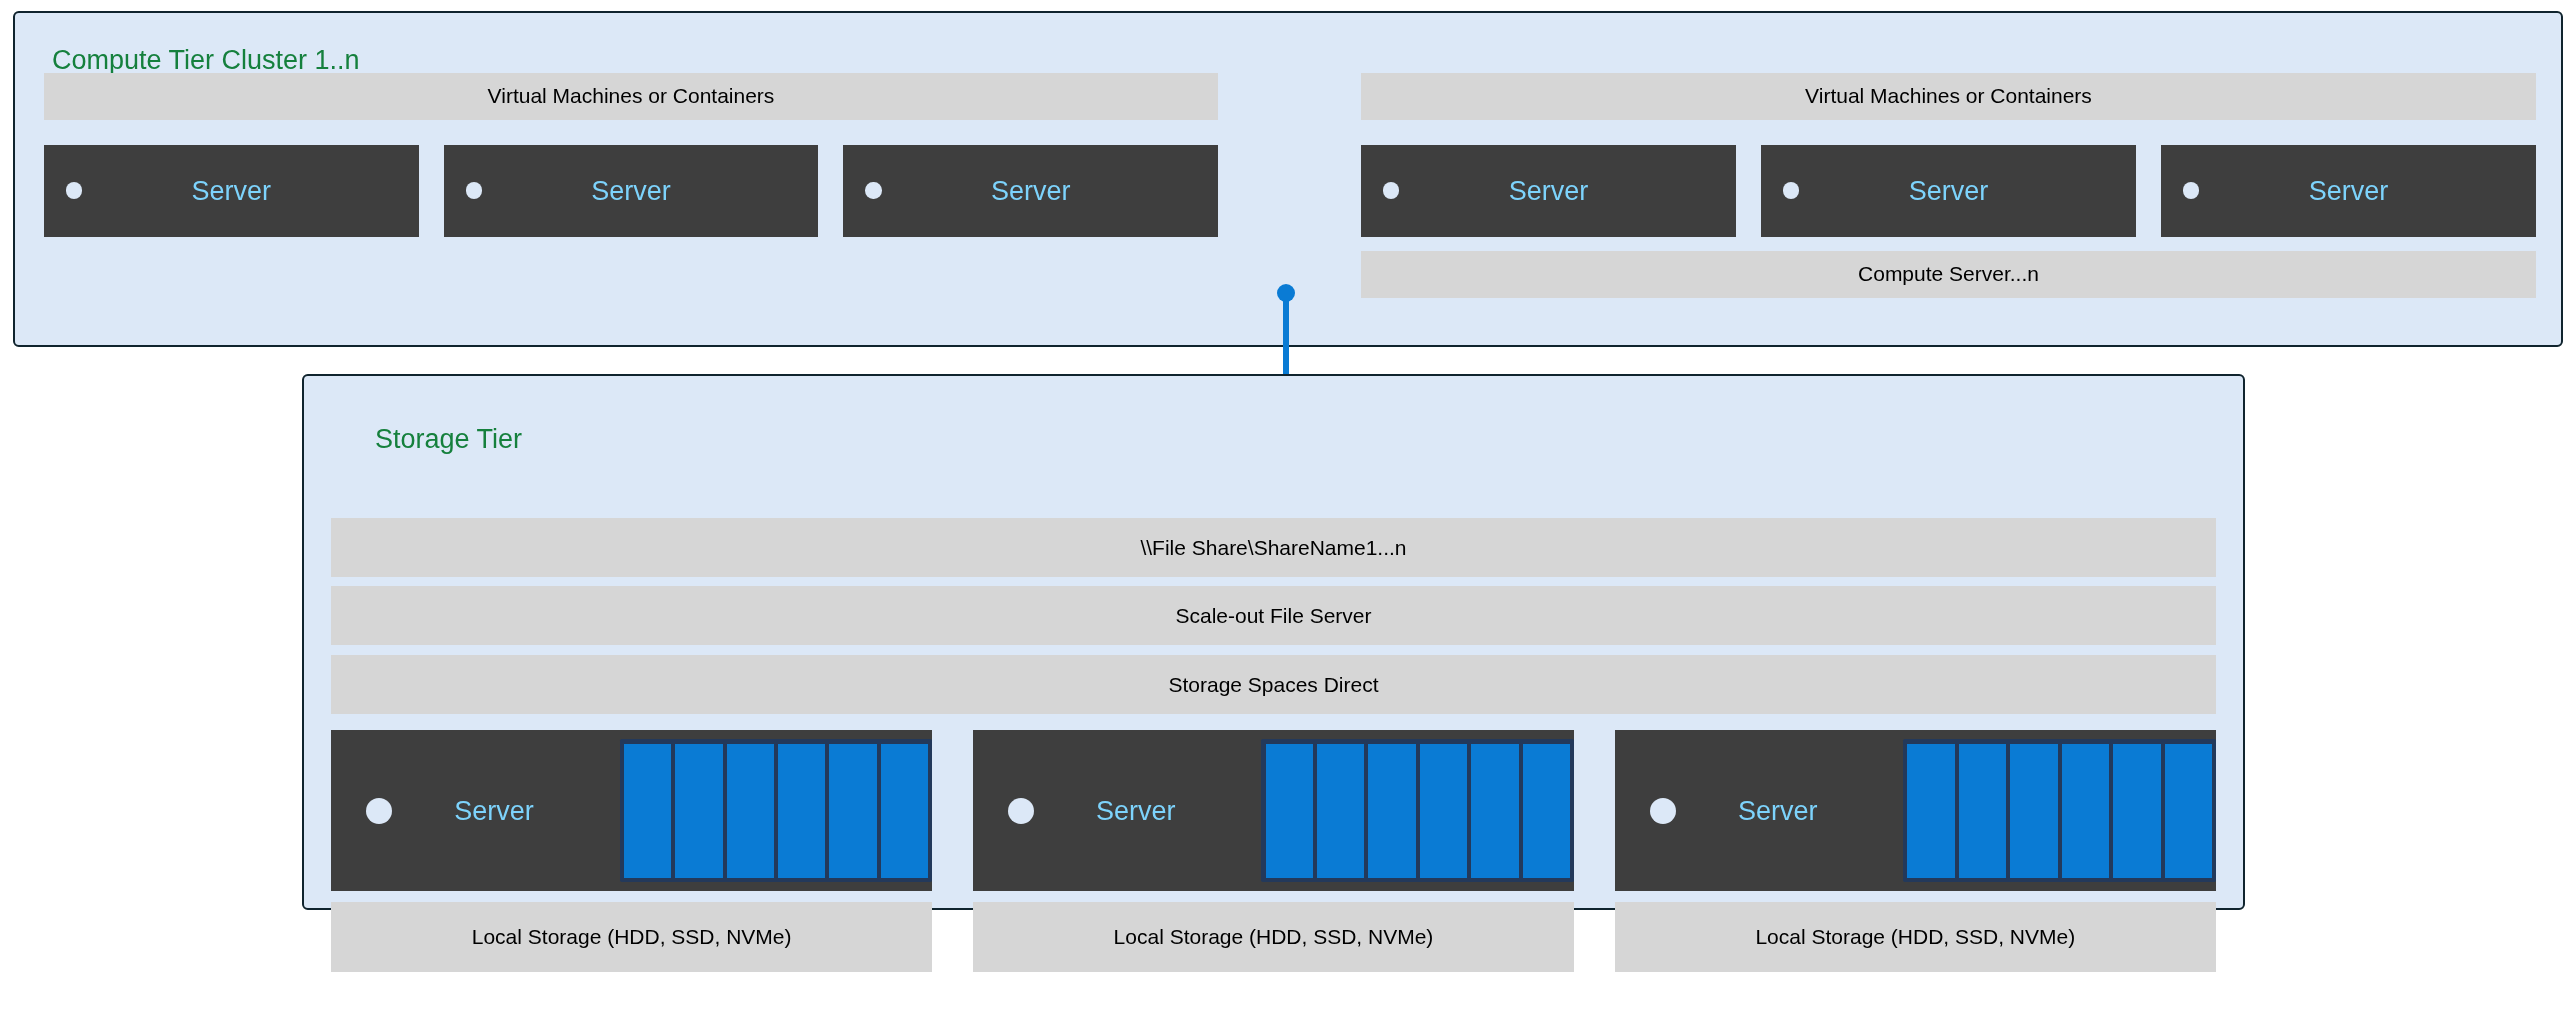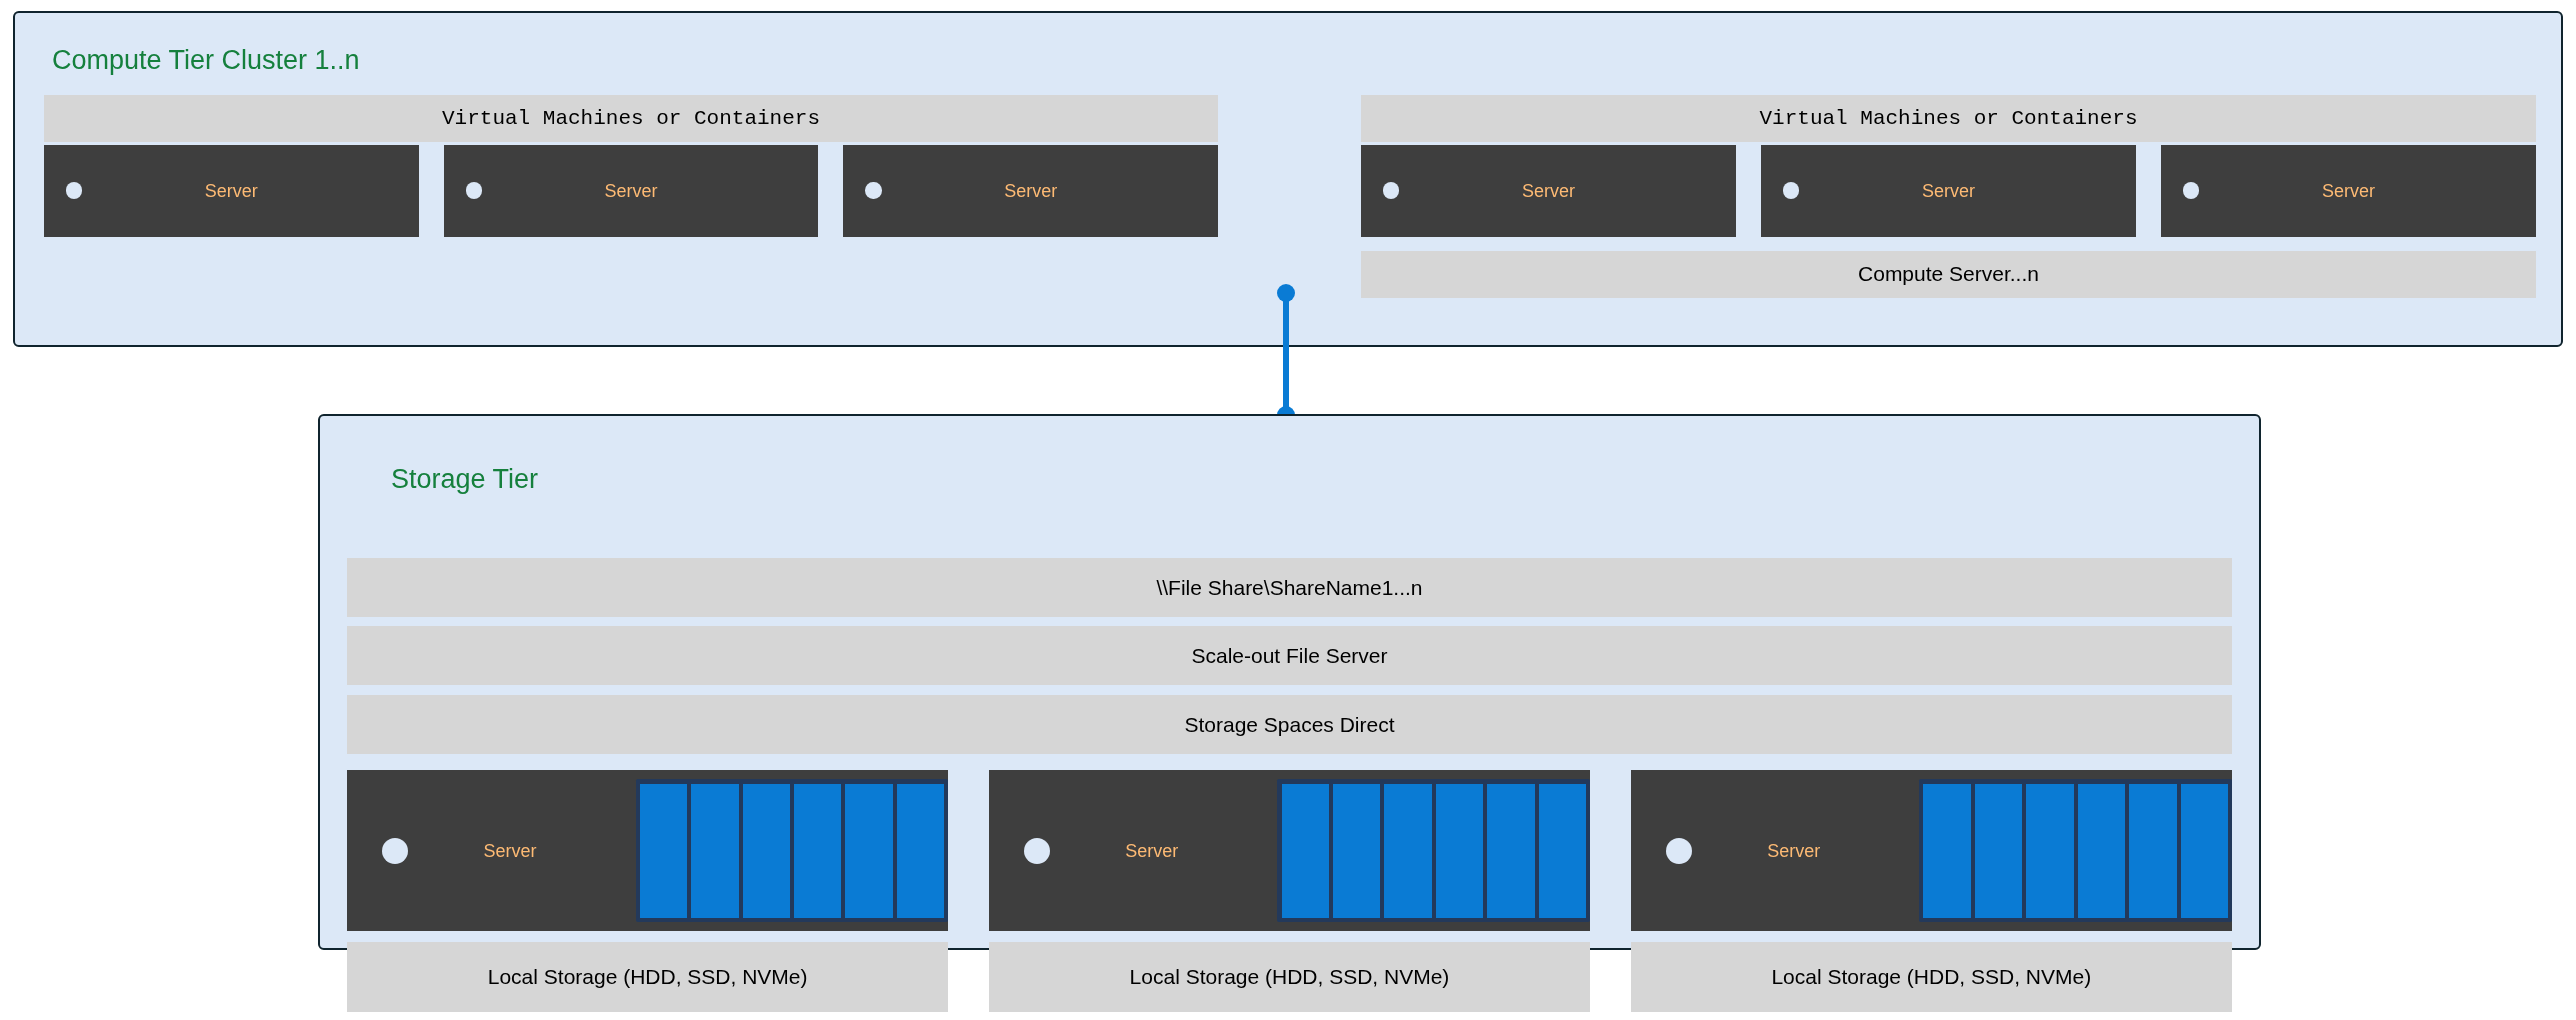--- a/index.html
+++ b/index.html
@@ -30,25 +30,24 @@
     border-radius: 5.8px;
     box-sizing: border-box;
   }
   #compute-tier-panel {
     left: 13px;
     top: 10.5px;
     width: 2550px;
     height: 336px;
   }
   #storage-tier-panel {
-    left: 318px;
+    left: 302px;
     top: 374px;
     width: 1943px;
     height: 536px;
-    margin-top: 40px;
   }
 
   .tier-title {
     position: absolute;
     color: #15803d;
     font-size: 27px;
     line-height: 1;
     white-space: nowrap;
   }
   #compute-tier-title { left: 37px; top: 34px; }
@@ -67,32 +66,32 @@
     box-sizing: border-box;
     white-space: nowrap;
   }
   .server-dot {
     position: absolute;
     background: #DCE8F7;
     border-radius: 50%;
   }
   .server-label {
     position: absolute;
-    color: #fdba74;
-    font-size: 18px;
+    color: #7dd3fc;
+    font-size: 27px;
     white-space: nowrap;
     transform: translate(-50%, -50%);
   }
 
   
   .compute-cluster { position: absolute; top: 0; height: 100%; }
   #compute-cluster-0 { left: 0;    width: 1232px; }
   #compute-cluster-1 { left: 1317px; width: 1233px; }
 
-  .cluster-vm-band   { left: 29px; top: 82px; right: 29px; height: 47px; font-family: Liberation Mono, monospace; }
+  .cluster-vm-band   { left: 29px; top: 60px; right: 29px; height: 47px; }
   .cluster-name-band { left: 29px; top: 238px; right: 29px; height: 47px; }
 
   .compute-servers {
     position: absolute;
     left: 29px;
     right: 29px;
     top: 132px;
     height: 92px;
   }
   .compute-server {

